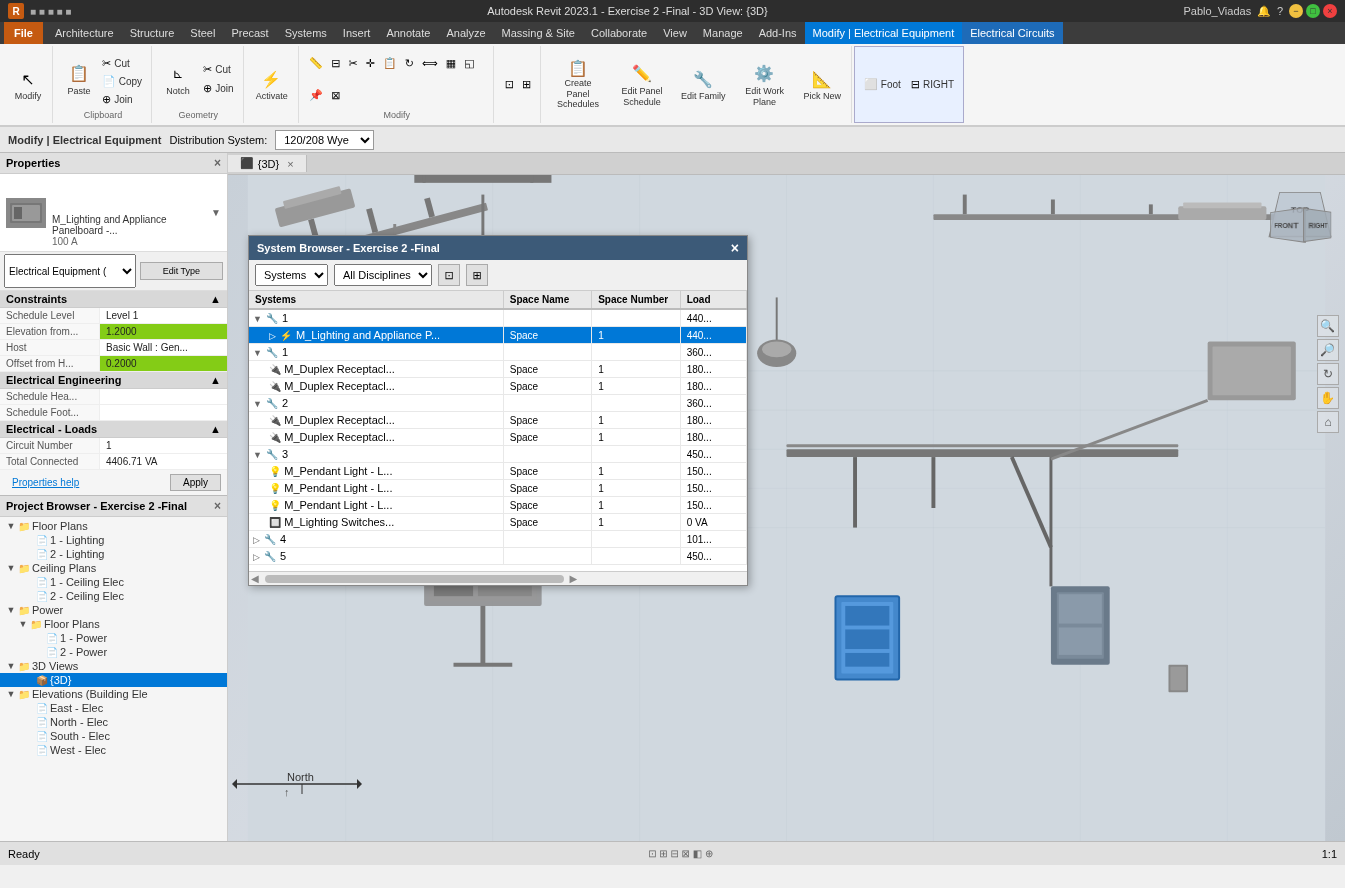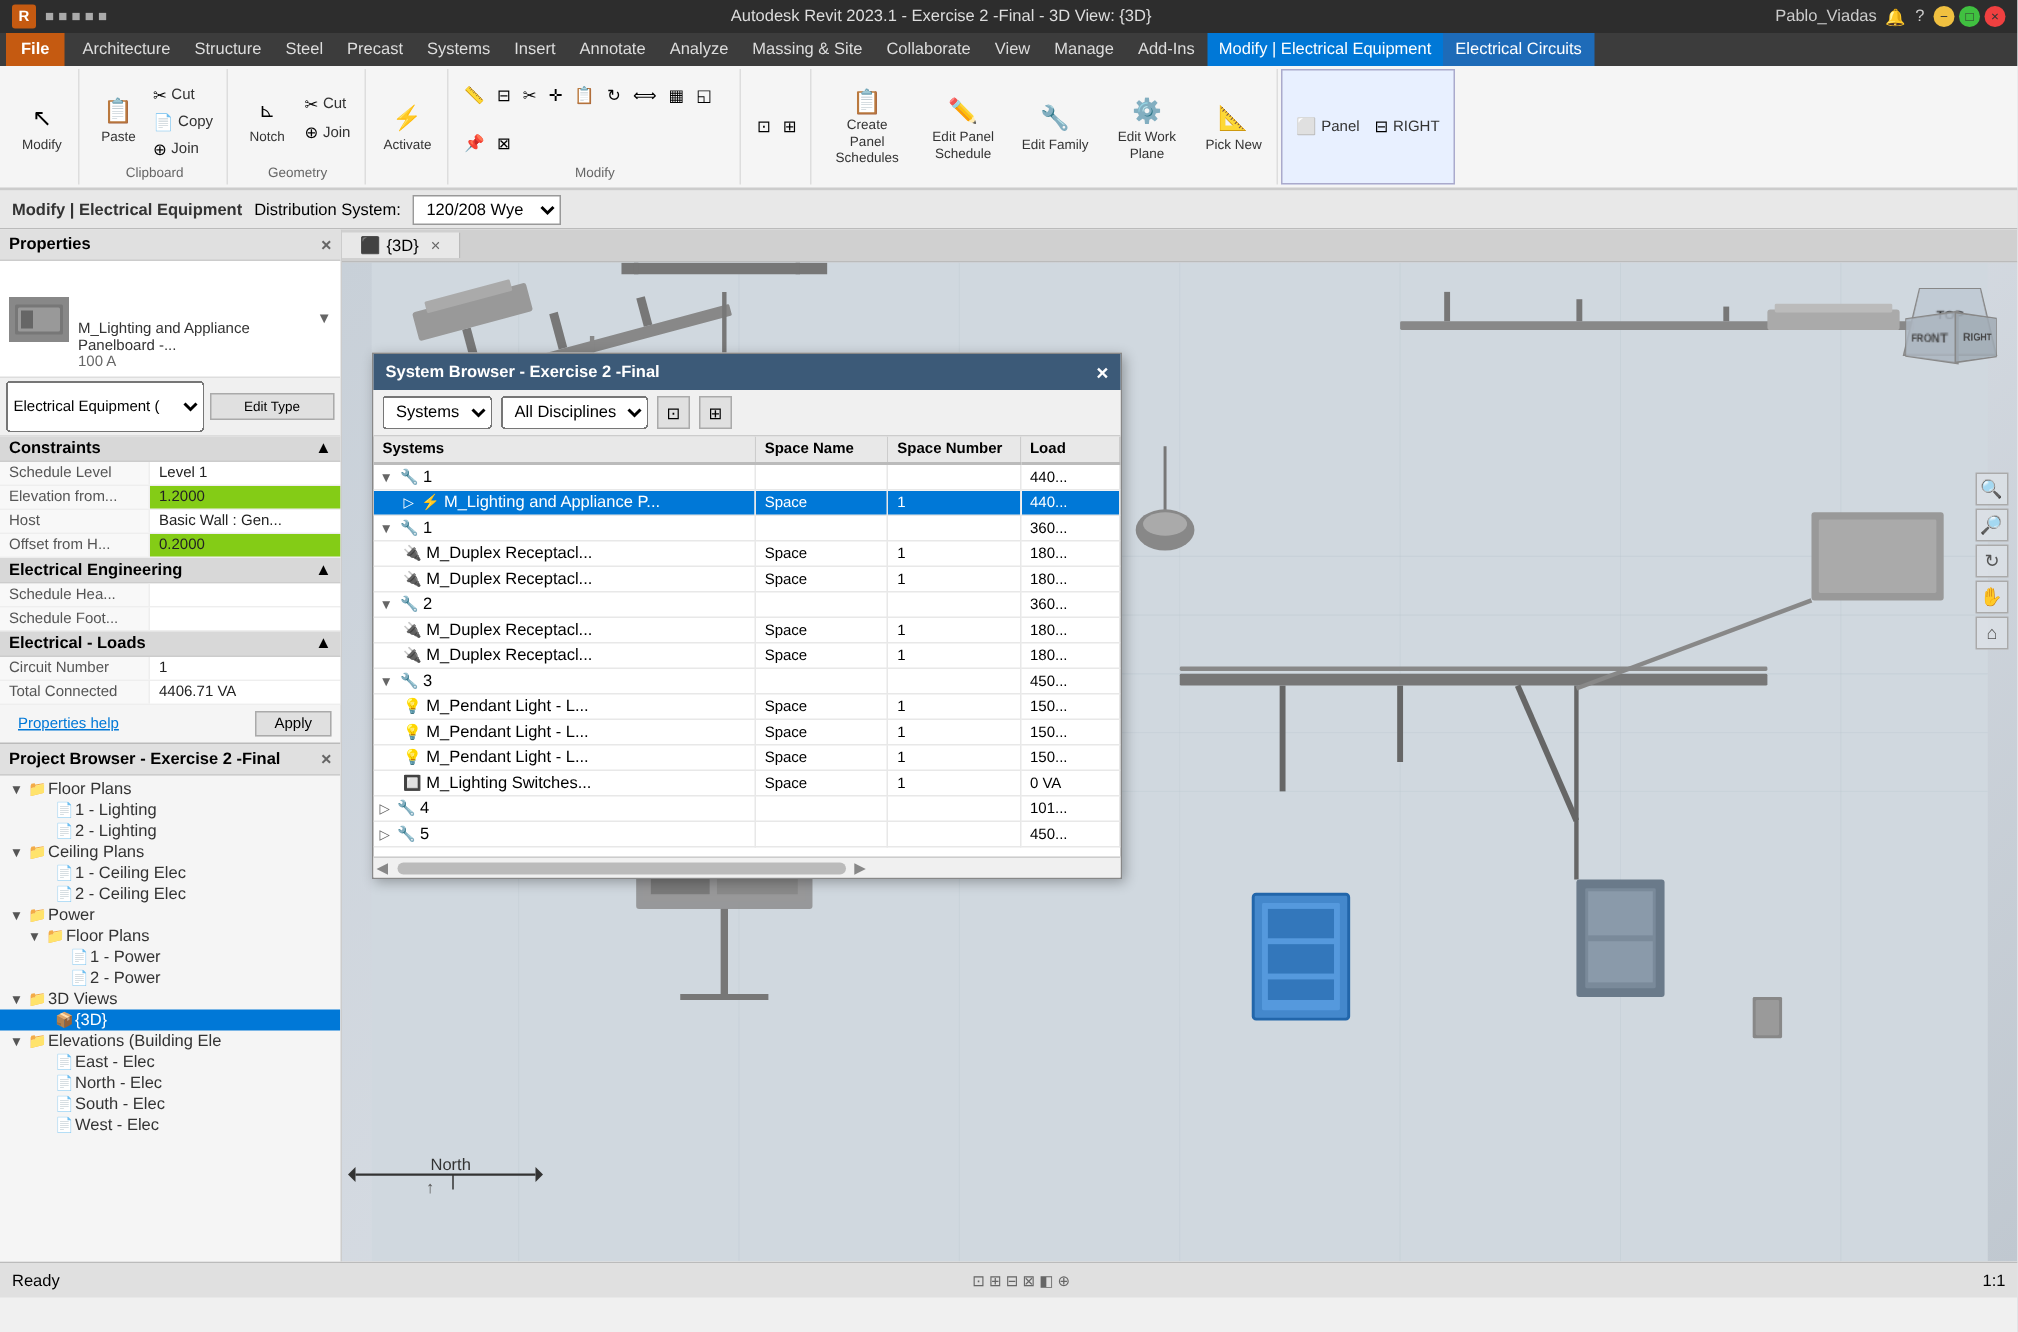--- a/index.html
+++ b/index.html
@@ -635,21 +635,21 @@
           <div class="btn-icon">📐</div>
           <div class="btn-label">Pick New</div>
         </div>
       </div>
     </div>
 
     <div class="ribbon-group" style="background:#e8f0ff;border:1px solid #aac;">
       <div class="ribbon-group-content" style="gap:4px;">
         <div class="ribbon-btn-small">
           <span class="s-icon">⬜</span>
-          <span class="s-label">Panel</span>
+          <span class="s-label">Foot</span>
         </div>
         <div class="ribbon-btn-small">
           <span class="s-icon">⊟</span>
           <span class="s-label">RIGHT</span>
         </div>
       </div>
     </div>
   </div>
 </div>
 

